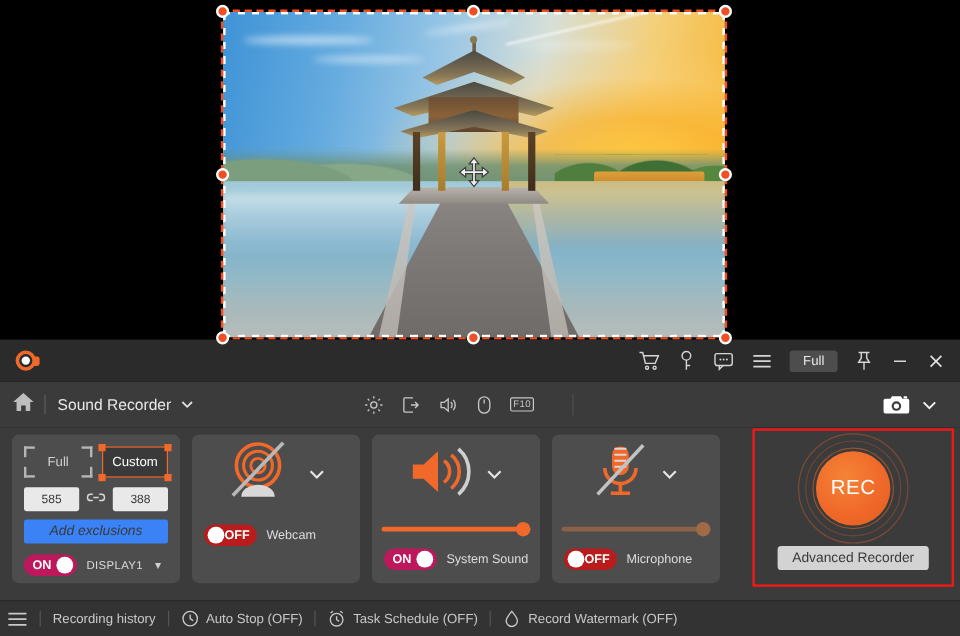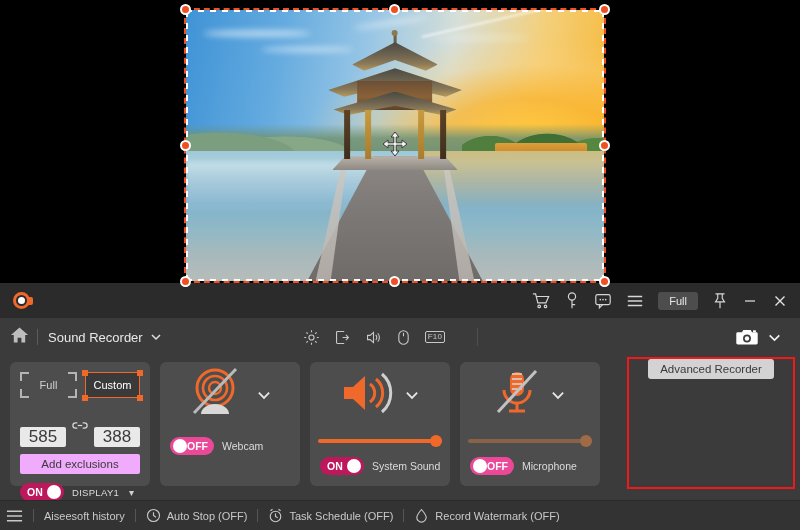--- a/index.html
+++ b/index.html
@@ -202,35 +202,35 @@
   .custom-btn {
     position: relative; width: 56px; height: 26px; background: #3a3a3a;
     border: 1.5px solid #f0692a; color: #ffffff; font-size: 11px;
     display: flex; align-items: center; justify-content: center; cursor: pointer;
   }
   .cb-h { position: absolute; width: 6px; height: 6px; background: #f0692a; }
   .cbh-tl { left: -3.5px; top: -3.5px; } .cbh-tr { right: -3.5px; top: -3.5px; }
   .cbh-bl { left: -3.5px; bottom: -3.5px; } .cbh-br { right: -3.5px; bottom: -3.5px; }
   .dims { display: flex; align-items: center; gap: 6px; padding: 8px 10px 0 10px; }
   .dim-input {
-    width: 46px; height: 20px; background: #e9e9e9; color: #3a3a3a; font-size: 17px;
-    border: none; border-radius: 2px; text-align: center; font-family: "Liberation Sans", sans-serif; margin-top: 21px;
+    width: 46px; height: 20px; background: #e9e9e9; color: #3a3a3a; font-size: 10px;
+    border: none; border-radius: 2px; text-align: center; font-family: "Liberation Sans", sans-serif;
   }
   .link-ico { color: #d8d8d8; font-size: 12px; }
   .add-excl {
-    margin: 7px 10px 0 10px; height: 20px; background: #f0abfc; color: #3a3a3a;
+    margin: 7px 10px 0 10px; height: 20px; background: #3b82f6; color: #3a3a3a;
     font-size: 11.5px; border-radius: 2px; display: flex; align-items: center;
-    justify-content: center; cursor: pointer;
+    justify-content: center; cursor: pointer; font-style: italic;
   }
   .toggle-row { display: flex; align-items: center; gap: 8px; padding: 9px 10px 0 10px; }
   .toggle {
     width: 44px; height: 18px; border-radius: 9px; position: relative; cursor: pointer; flex-shrink: 0;
   }
   .toggle.on { background: #be185d; }
-  .toggle.off { background: #ec4899; }
+  .toggle.off { background: #b91c1c; }
   .toggle .knob { position: absolute; top: 2px; width: 14px; height: 14px; border-radius: 50%; background: #fff; }
   .toggle.on .knob { right: 3px; }
   .toggle.off .knob { left: 3px; }
   .toggle .tlabel {
     position: absolute; top: 50%; transform: translateY(-50%); color: #fff;
     font-size: 10.5px; font-weight: bold;
   }
   .toggle.on .tlabel { left: 7px; }
   .toggle.off .tlabel { right: 6px; }
   .tog-text { color: #dcdcdc; font-size: 10.5px; white-space: nowrap; }
@@ -575,32 +575,40 @@
         <div class="toggle off">
           <span class="knob"></span>
           <span class="tlabel">OFF</span>
         </div>
         <span class="tog-text">Microphone</span>
       </div>
     </div>
   </div>
 
   <div class="rec-wrap">
+    <div class="rec-btn-area">
+      <div class="rec-rings">
+        <span class="ring-o ring1"></span>
+          <span class="ring-o ring2"></span>
+          <span class="ring-o ring3"></span>
+      </div>
+      <div class="rec-btn">REC</div>
+    </div>
     <div class="adv-rec">Advanced Recorder</div>
   </div>
 
   <div class="statusbar">
     <span class="sb-ico">
       <svg width="17" height="14" viewBox="0 0 18 14" stroke="#c9c9c9" stroke-width="1.5">
           <path d="M1 2 h16 M1 7 h16 M1 12 h16"></path>
         </svg>
     </span>
     <span class="sb-sep"></span>
     <span class="sb-item">
-      <span>Aiseesoft history</span>
+      <span>Recording history</span>
     </span>
     <span class="sb-sep"></span>
     <span class="sb-item">
       <span class="sb-ico">
         <svg width="15" height="15" viewBox="0 0 16 16" fill="none" stroke="#c9c9c9" stroke-width="1.2">
           <circle cx="8" cy="8" r="6.4"></circle>
             <path d="M8 4.4 V8 l2.6 1.8"></path>
         </svg>
       </span>
       <span>Auto Stop (OFF)</span>

